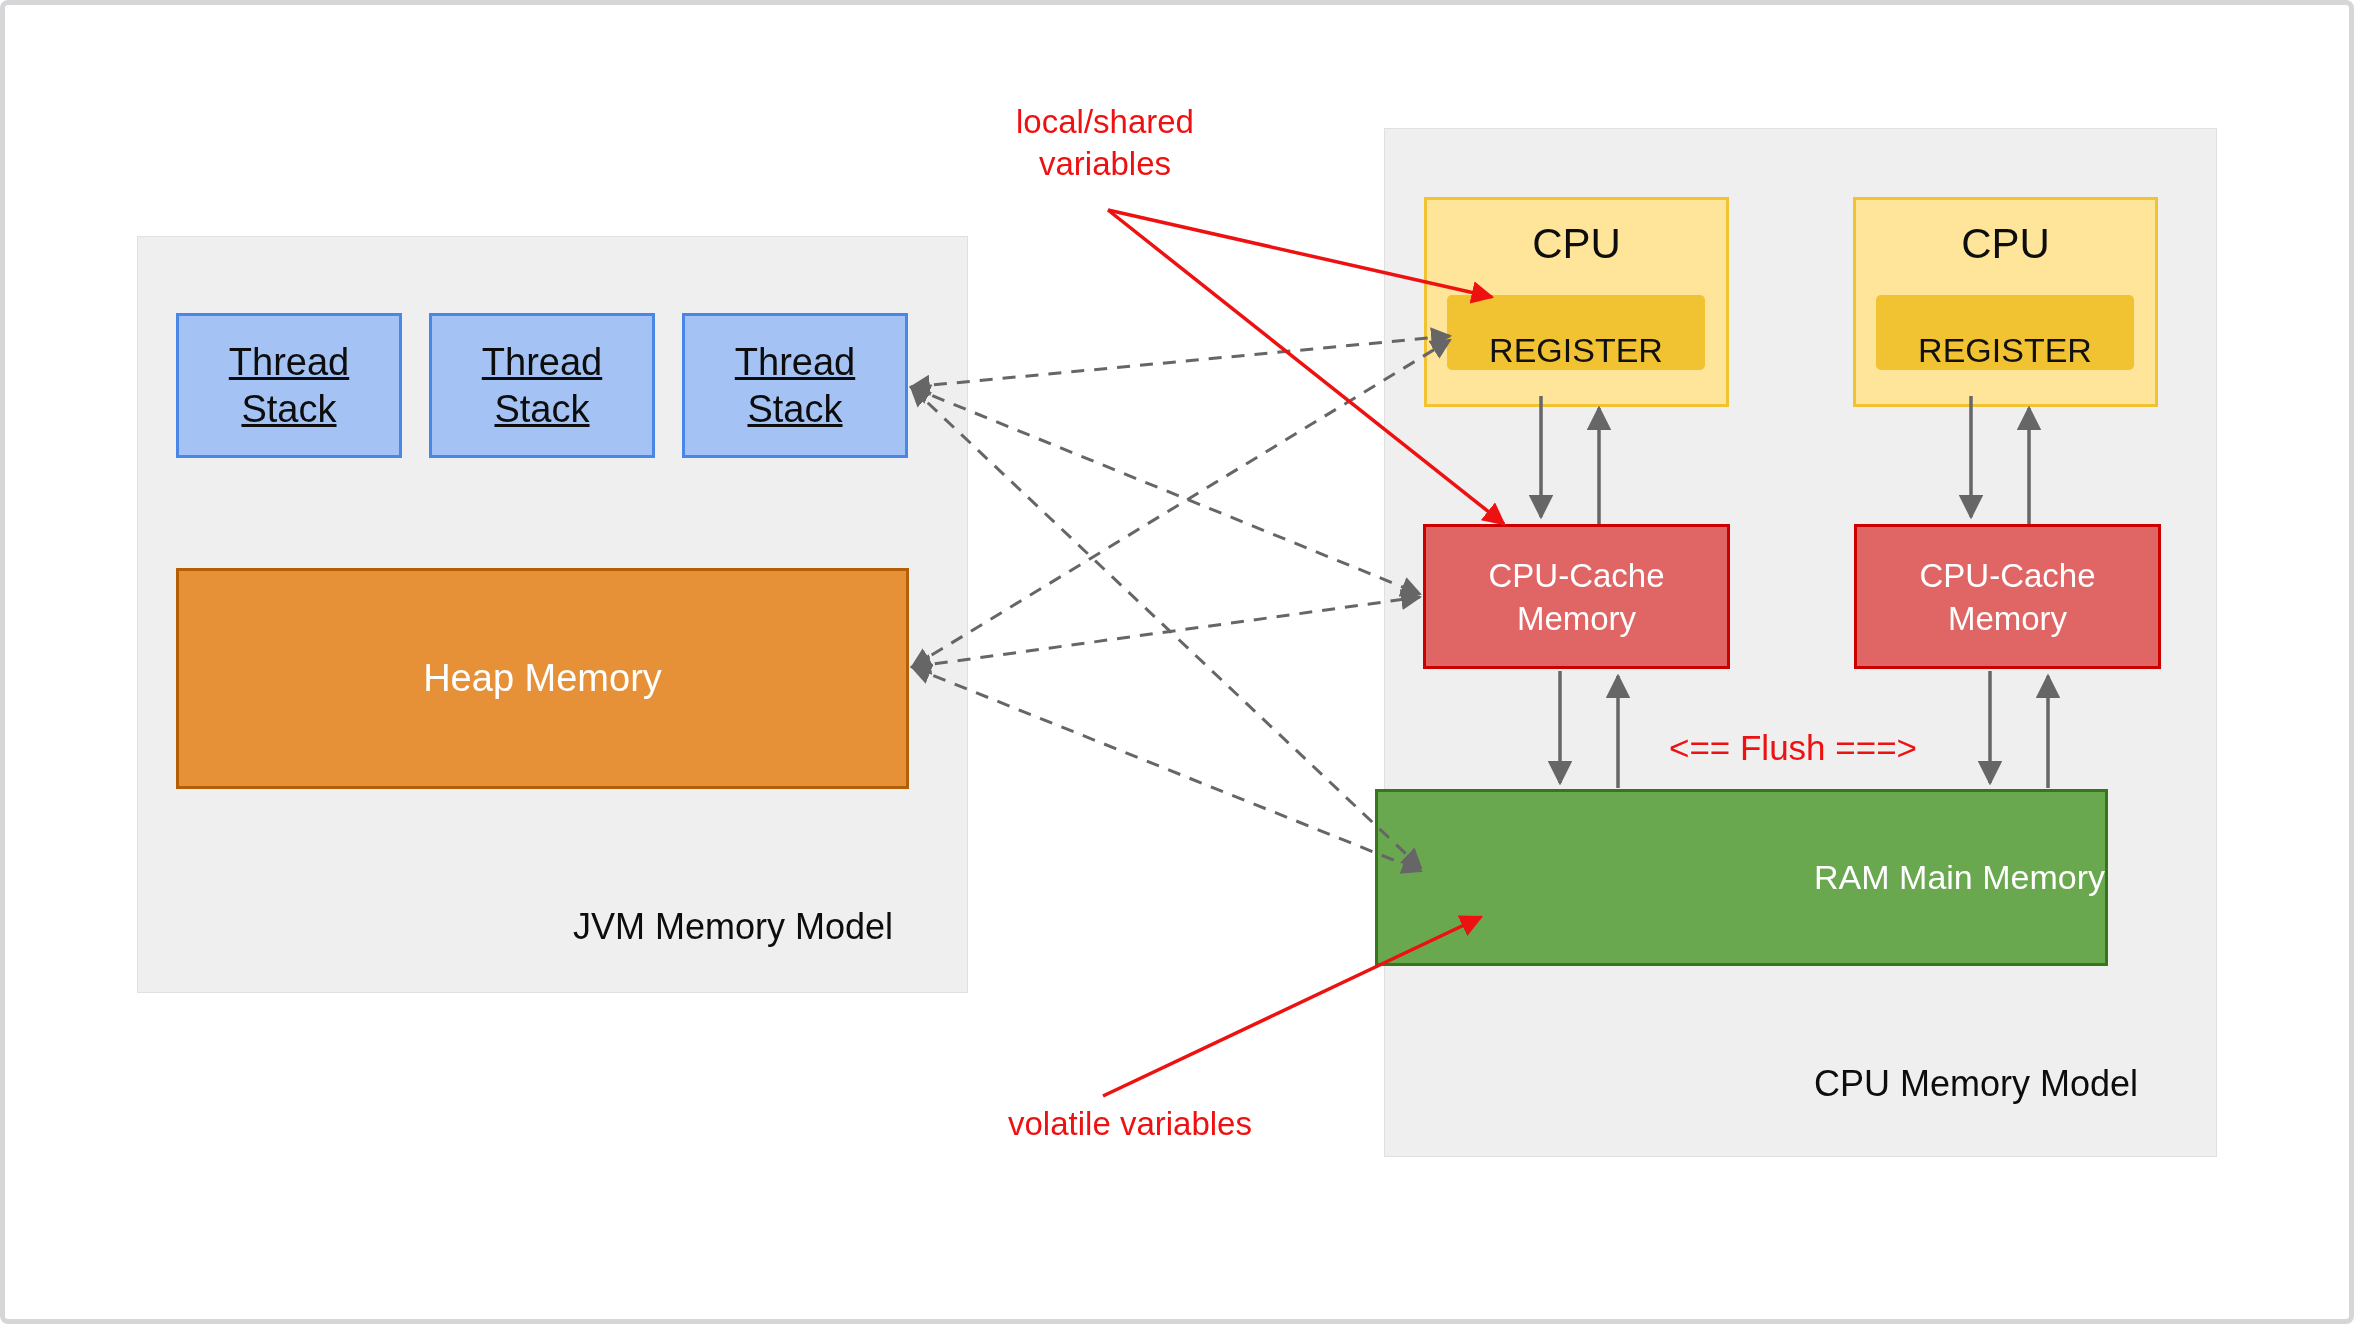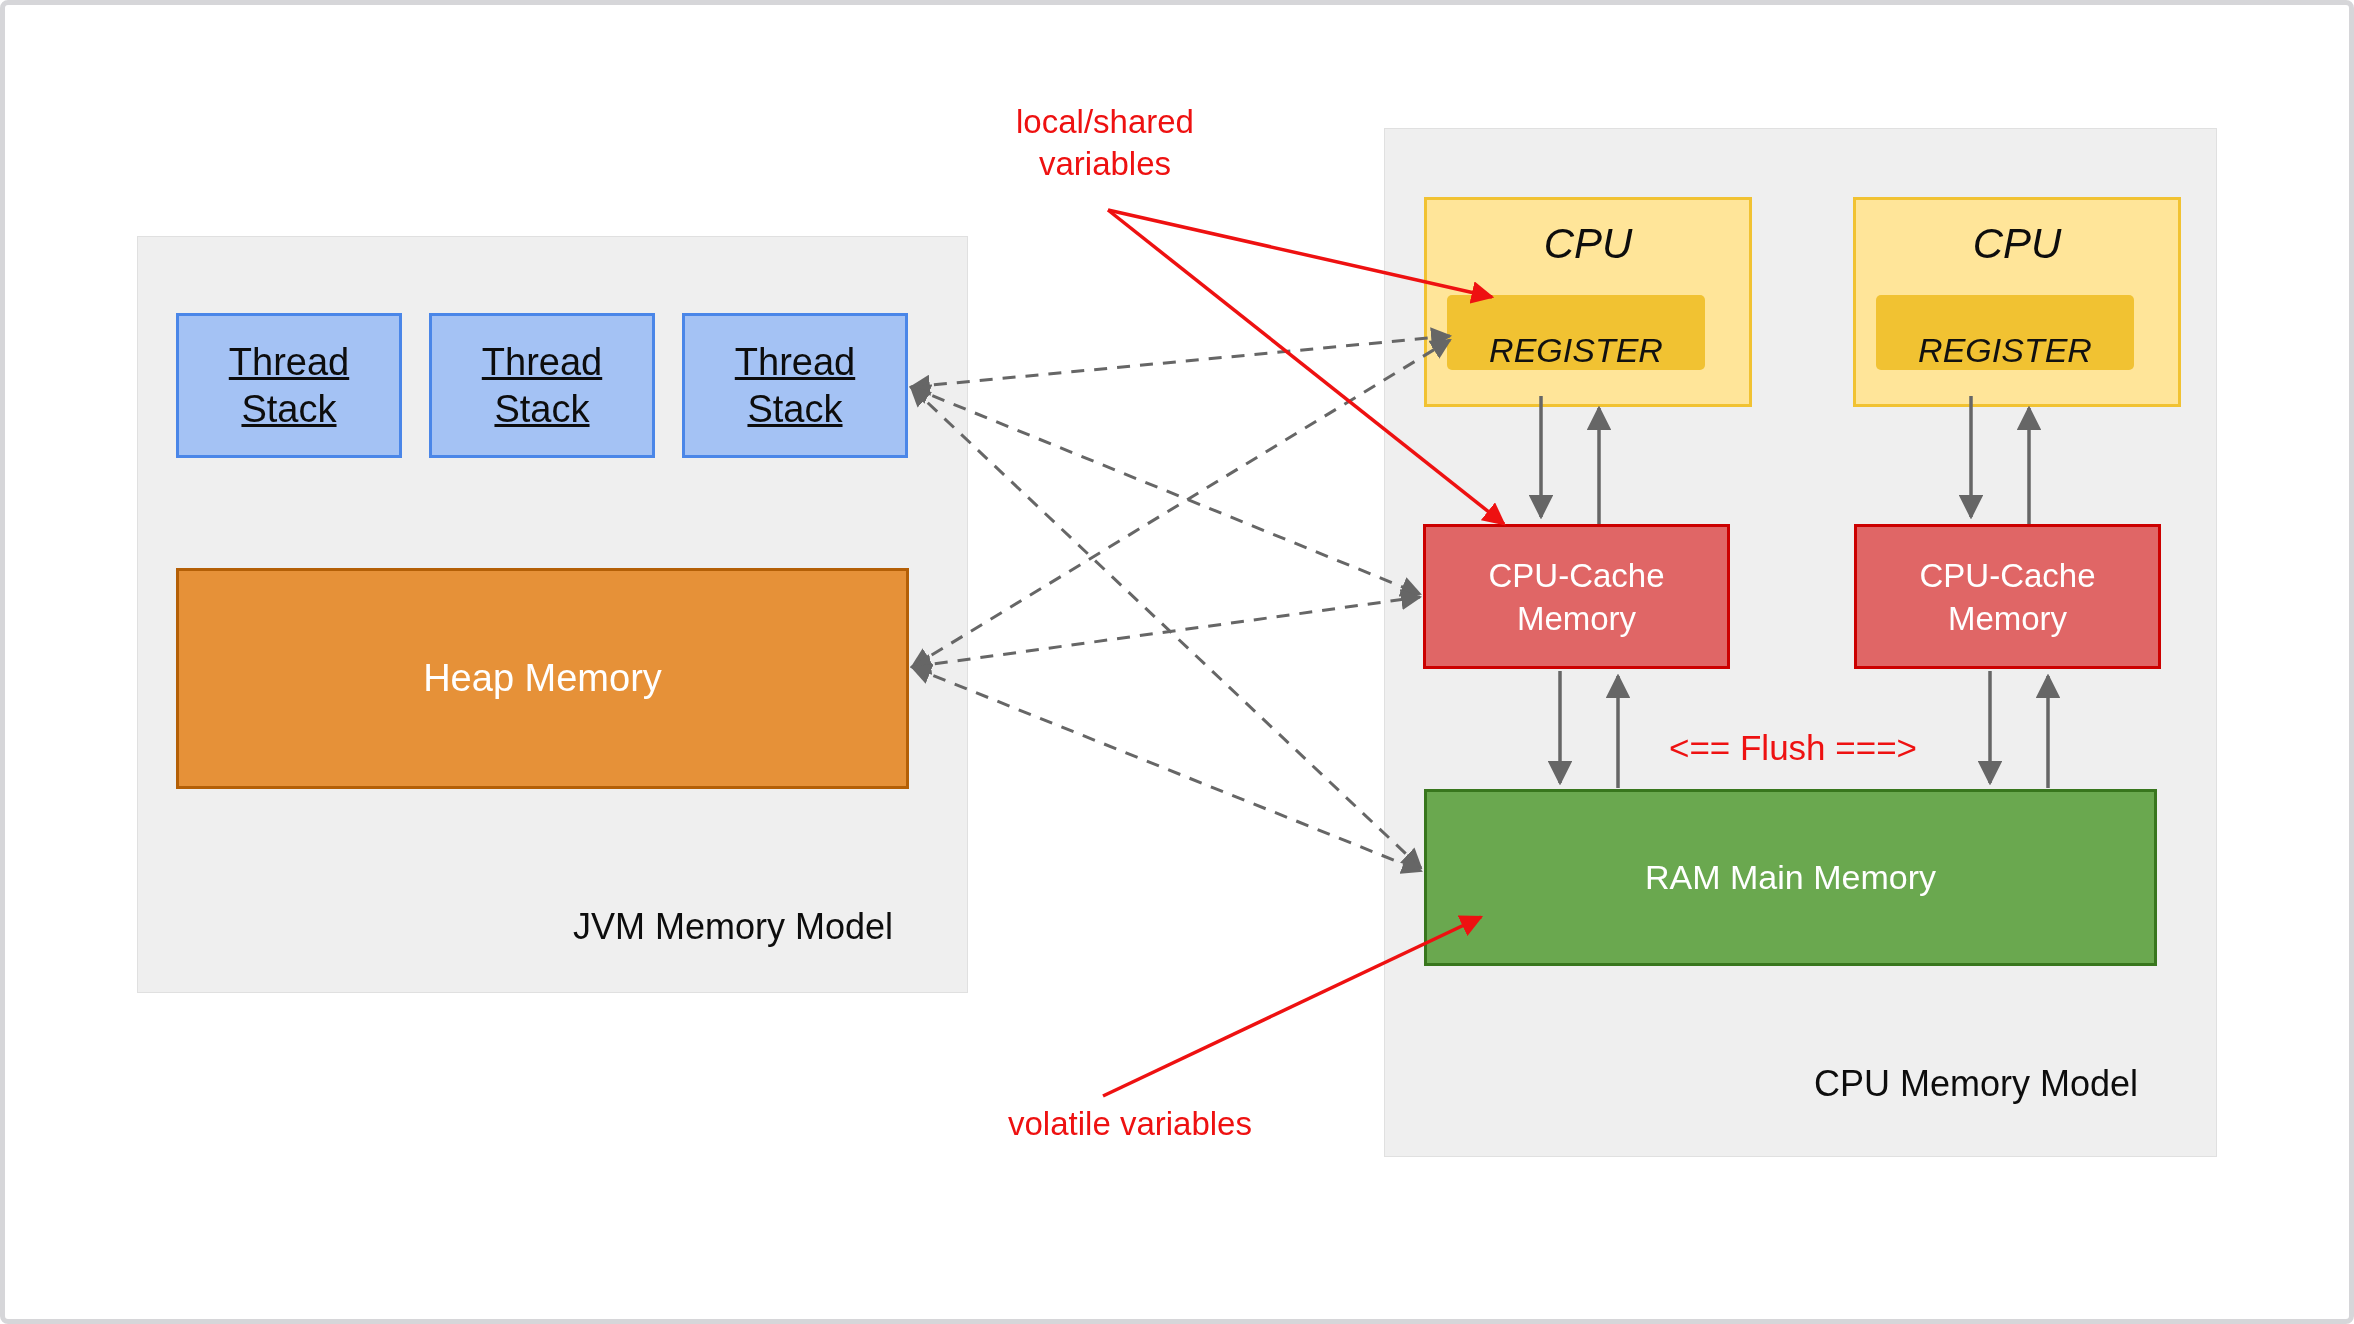--- a/index.html
+++ b/index.html
@@ -54,25 +54,24 @@
   .ts-1 { left: 171px; } .ts-2 { left: 424px; } .ts-3 { left: 677px; }
 
   .heap {
     left: 171px; top: 563px; width: 733px; height: 221px;
     background: var(--heap-fill);
     border: 3px solid var(--heap-border);
     color: #ffffff; font-size: 38px;
   }
 
   .cpu-box {
-    top: 192px; width: 328px; height: 210px;
+    top: 192px; width: 305px; height: 210px;
     background: var(--cpu-fill);
     border: 3px solid var(--cpu-border);
     display: block;
-    font-style: italic;
   }
   .cpu-1 { left: 1419px; } .cpu-2 { left: 1848px; }
   .cpu-label {
     margin-top: 20px;
     text-align: center;
     font-size: 42px;
     color: #0d0d0d;
   }
   .register {
     position: absolute;
@@ -88,24 +87,24 @@
     top: 519px; width: 307px; height: 145px;
     background: var(--cache-fill);
     border: 3px solid var(--cache-border);
     color: #ffffff; font-size: 33px; line-height: 43px;
     padding: 0 28px;
     text-align: center;
   }
   .cache-1 { left: 1418px; } .cache-2 { left: 1849px; }
 
   .ram {
-    left: 1419px; top: 784px; width: 733px; height: 177px;
+    left: 1370px; top: 784px; width: 733px; height: 177px;
     background: var(--ram-fill);
     border: 3px solid var(--ram-border);
-    color: #ffffff; font-size: 34px;
+    color: #ffffff; font-size: 34px; justify-content: flex-end;
   }
 
   .annotation {
     position: absolute;
     color: var(--annotation-red);
     font-size: 33px;
     line-height: 42px;
     text-align: center;
     white-space: pre-line;
   }

